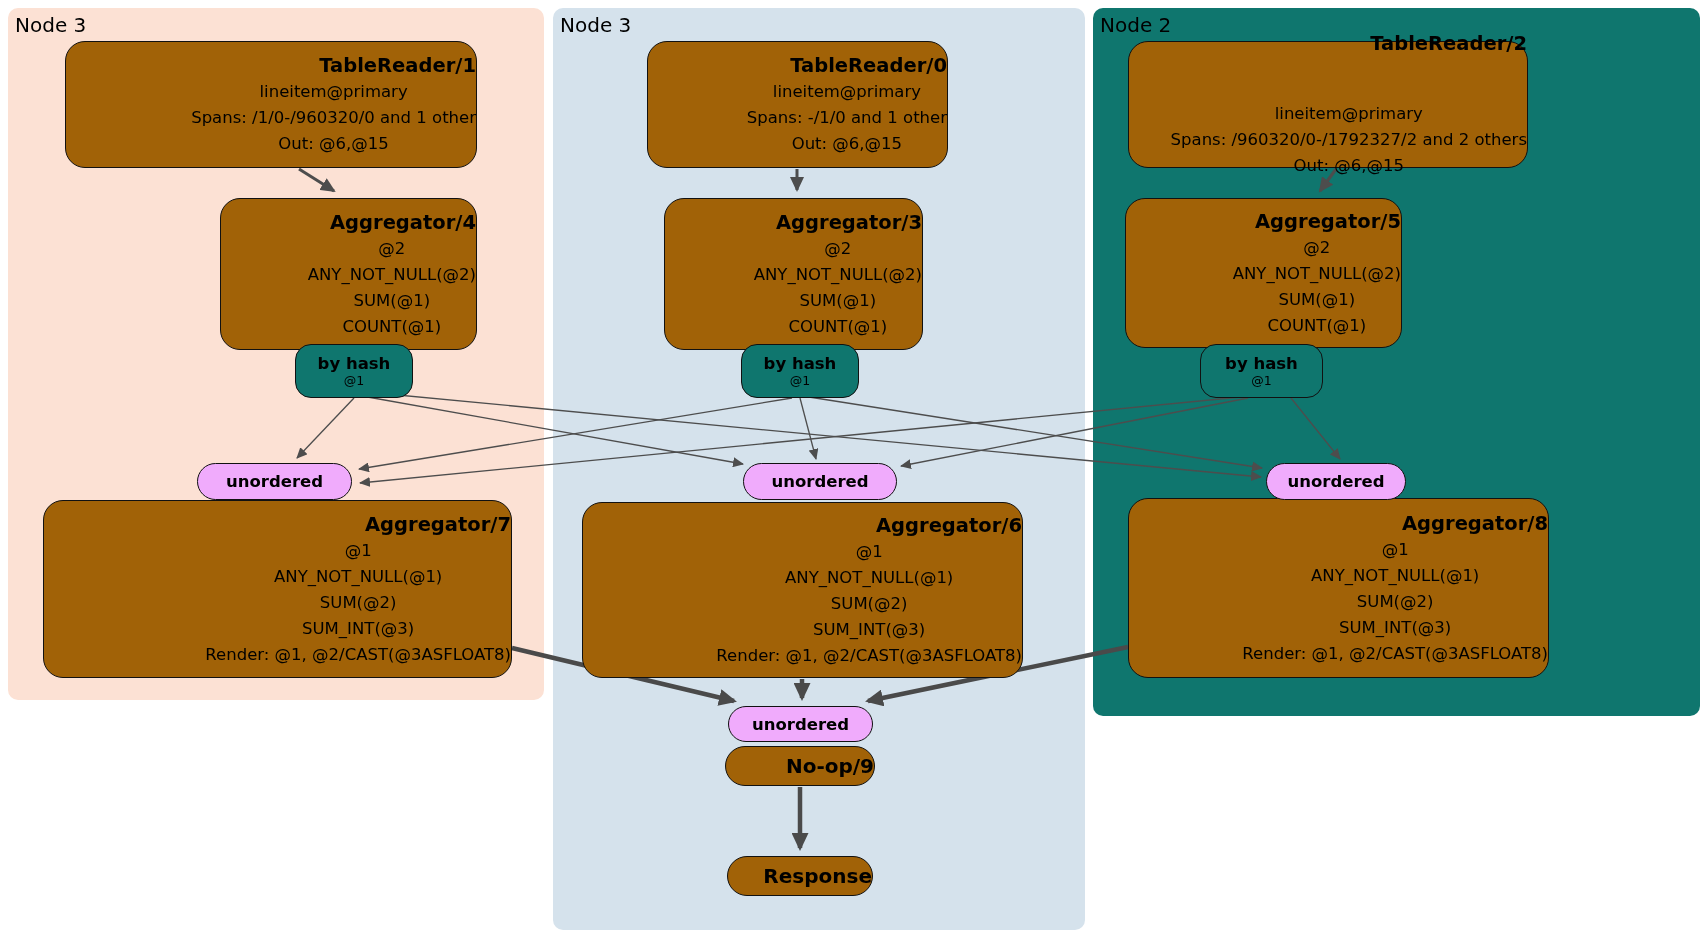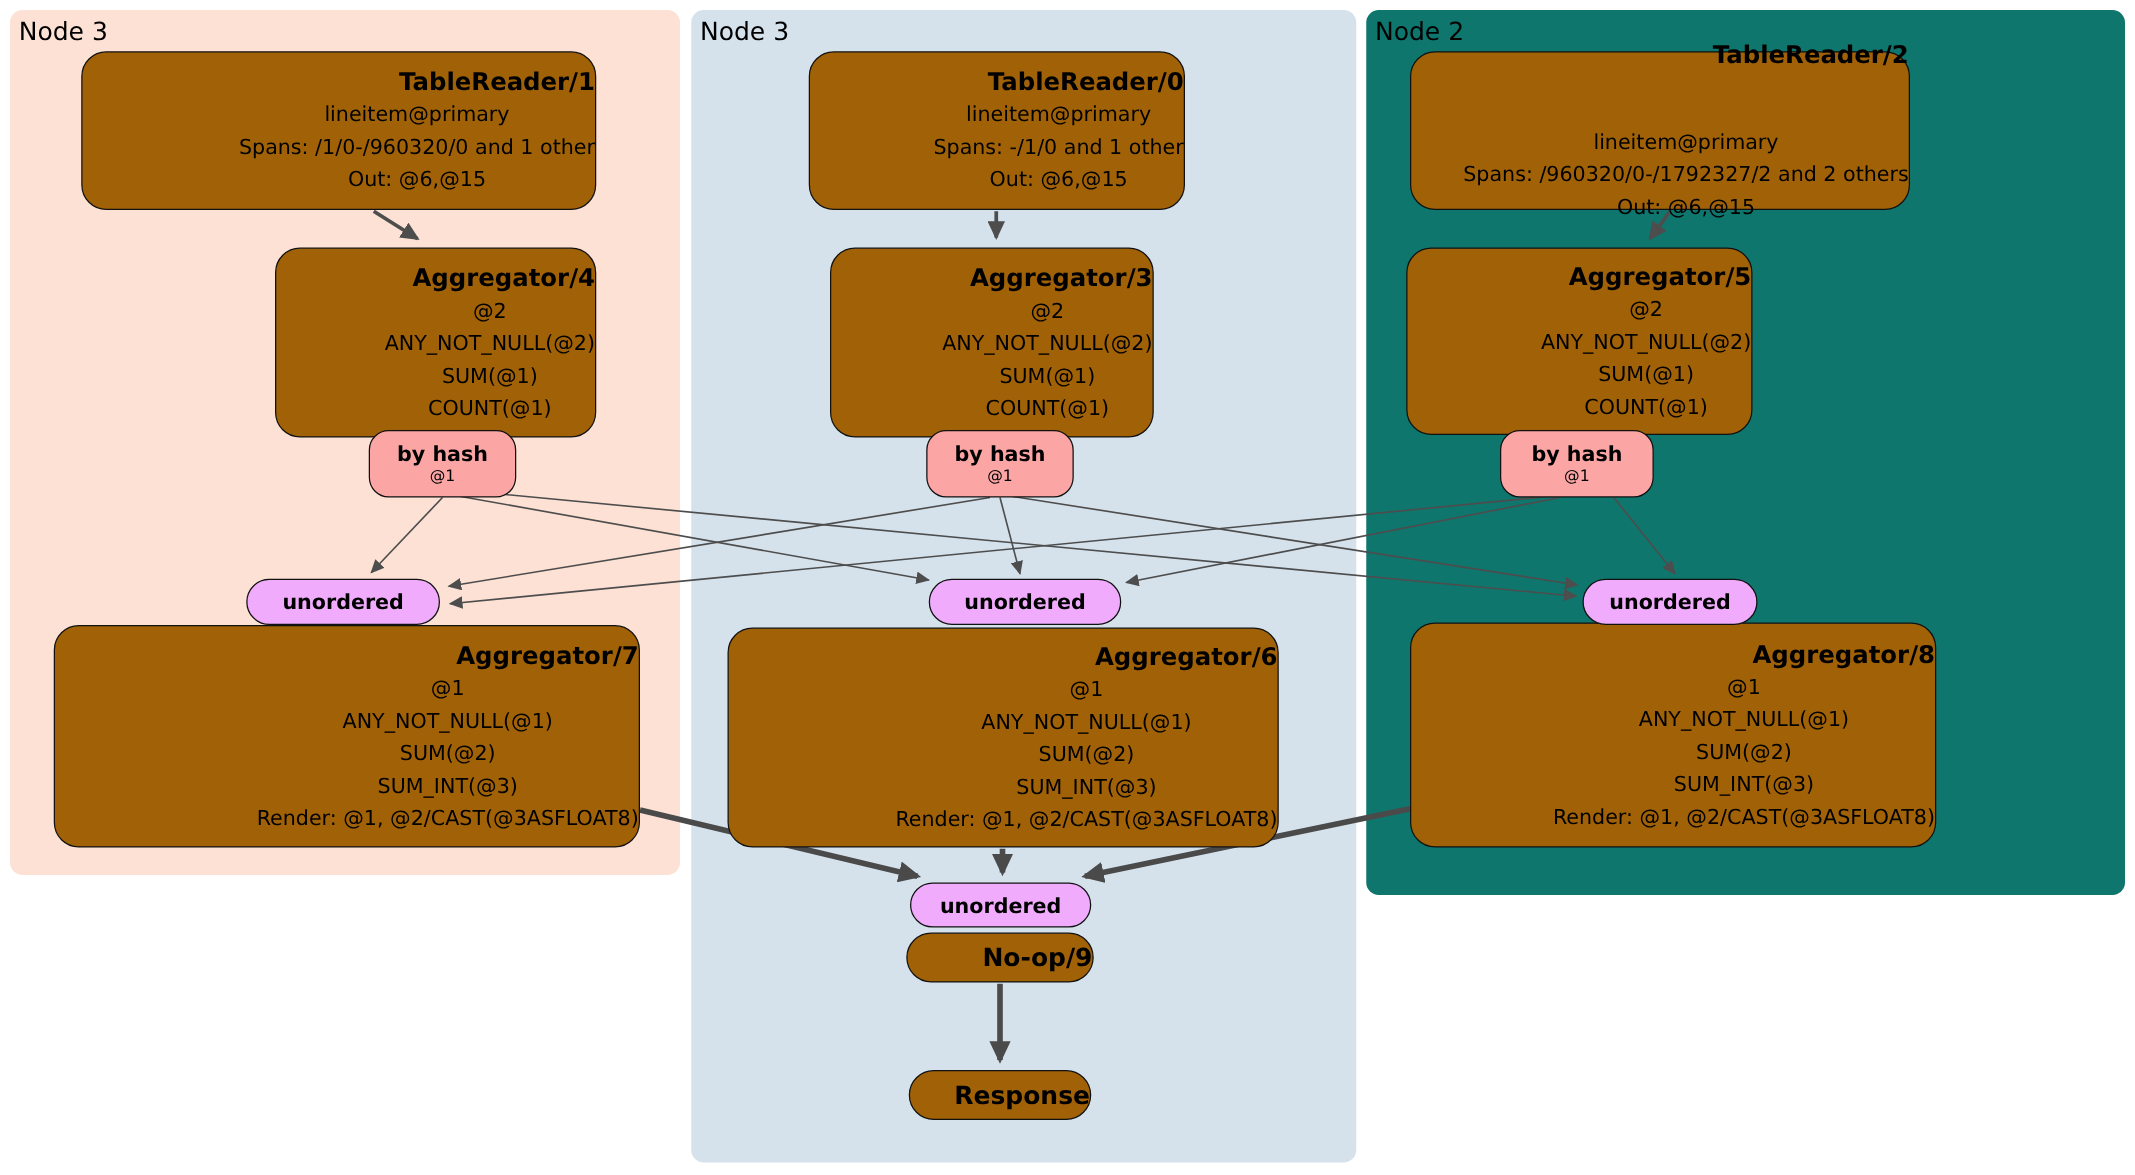--- a/index.html
+++ b/index.html
@@ -25,21 +25,21 @@
   .pbox .title { font-weight:bold; font-size:19.5px; line-height:27px; }
   .box-lines { text-align:center; }
   .box-lines .line { font-size:16.5px; line-height:26px; white-space:nowrap; }
   .pbox.small .title { font-size:20px; }
 
   .pill {
     position:absolute; border:1.6px solid #111; box-sizing:border-box;
     display:flex; flex-direction:column; justify-content:center; align-items:center;
     text-align:center; z-index:4;
   }
-  .pill.hash { background:#fca5a5; border-radius:16px; }
+  .pill.hash { background:#0f766e; border-radius:16px; }
   .pill.hash .hash-label { font-weight:bold; font-size:16.5px; line-height:19px; }
   .pill.hash .hash-sub   { font-size:12.5px; line-height:15px; }
   .pill.unordered {
     background:#f0abfc; border-radius:19px;
     font-weight:bold; font-size:16.5px;
   }
 </style>
 </head>
 <body>
 

